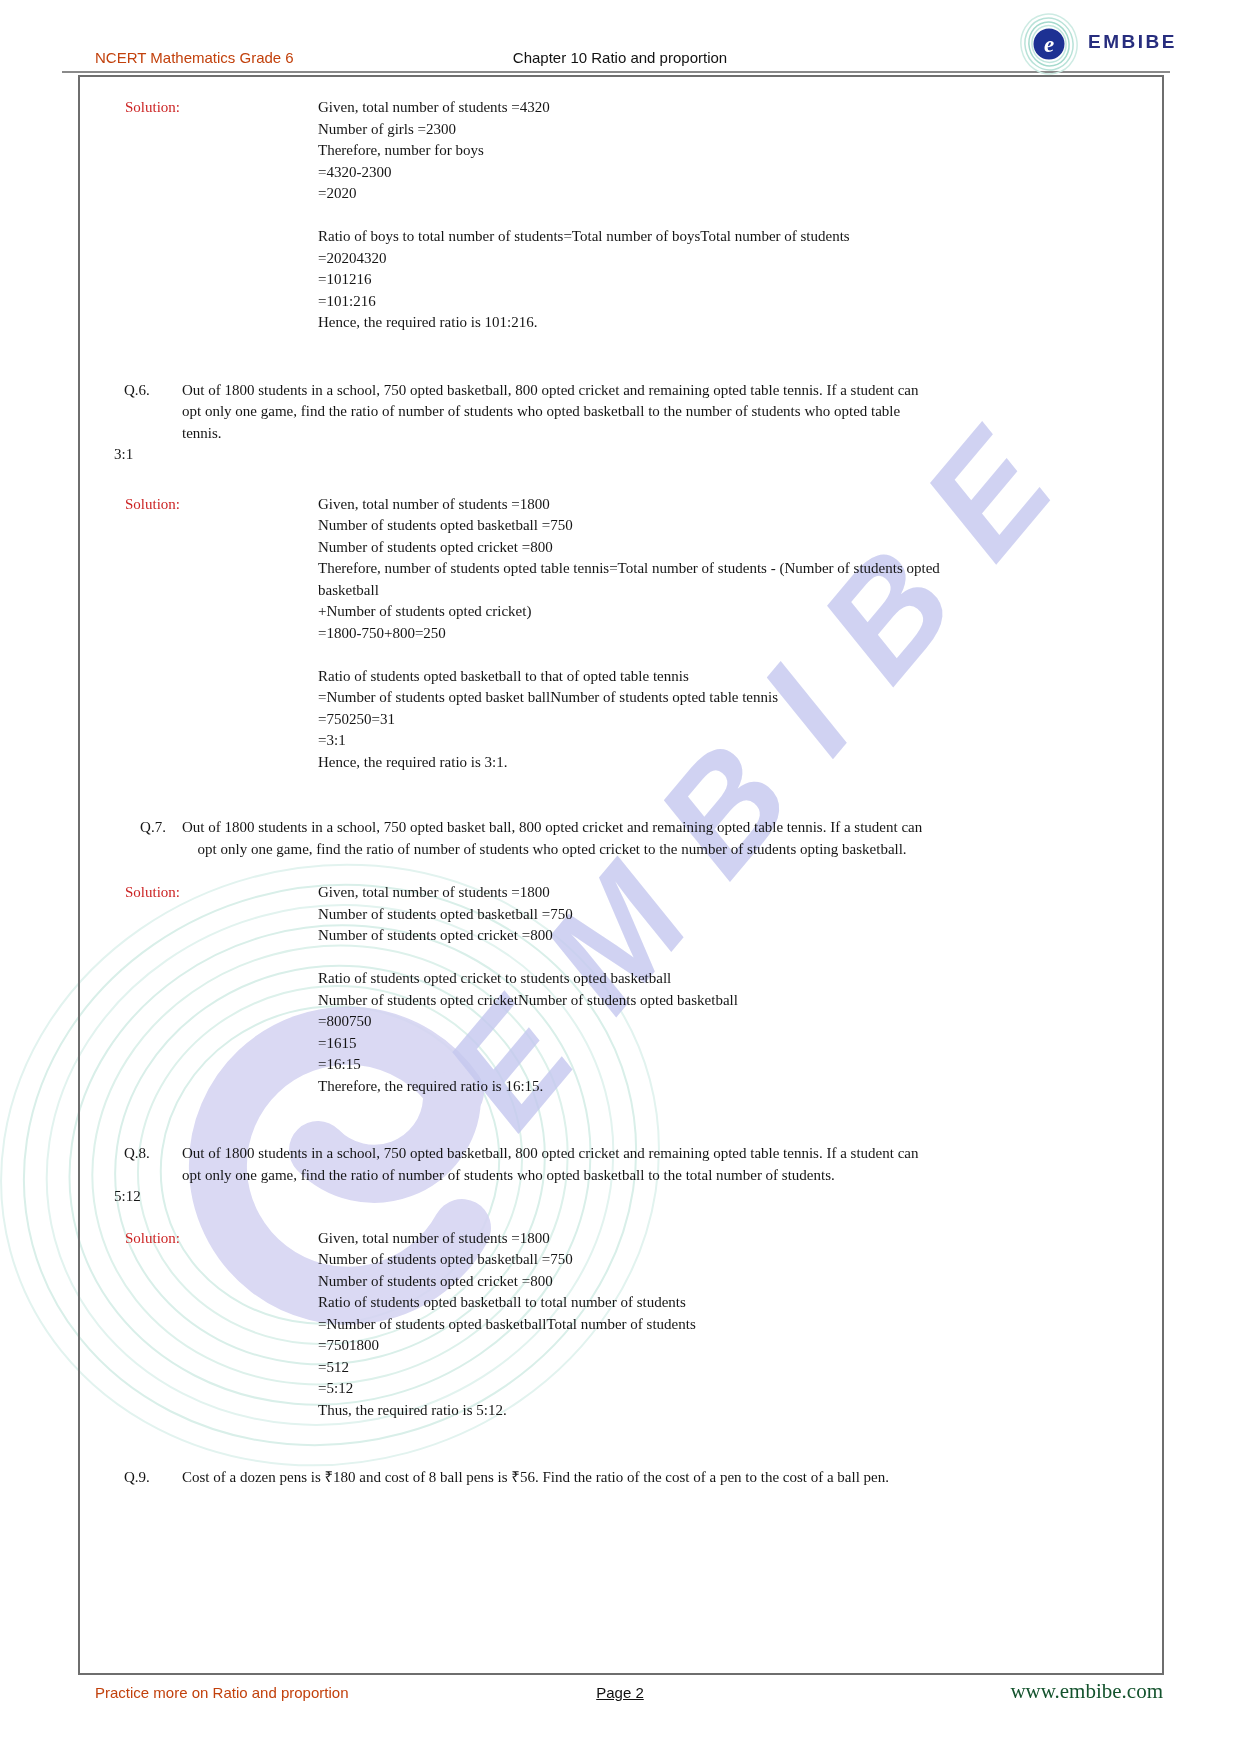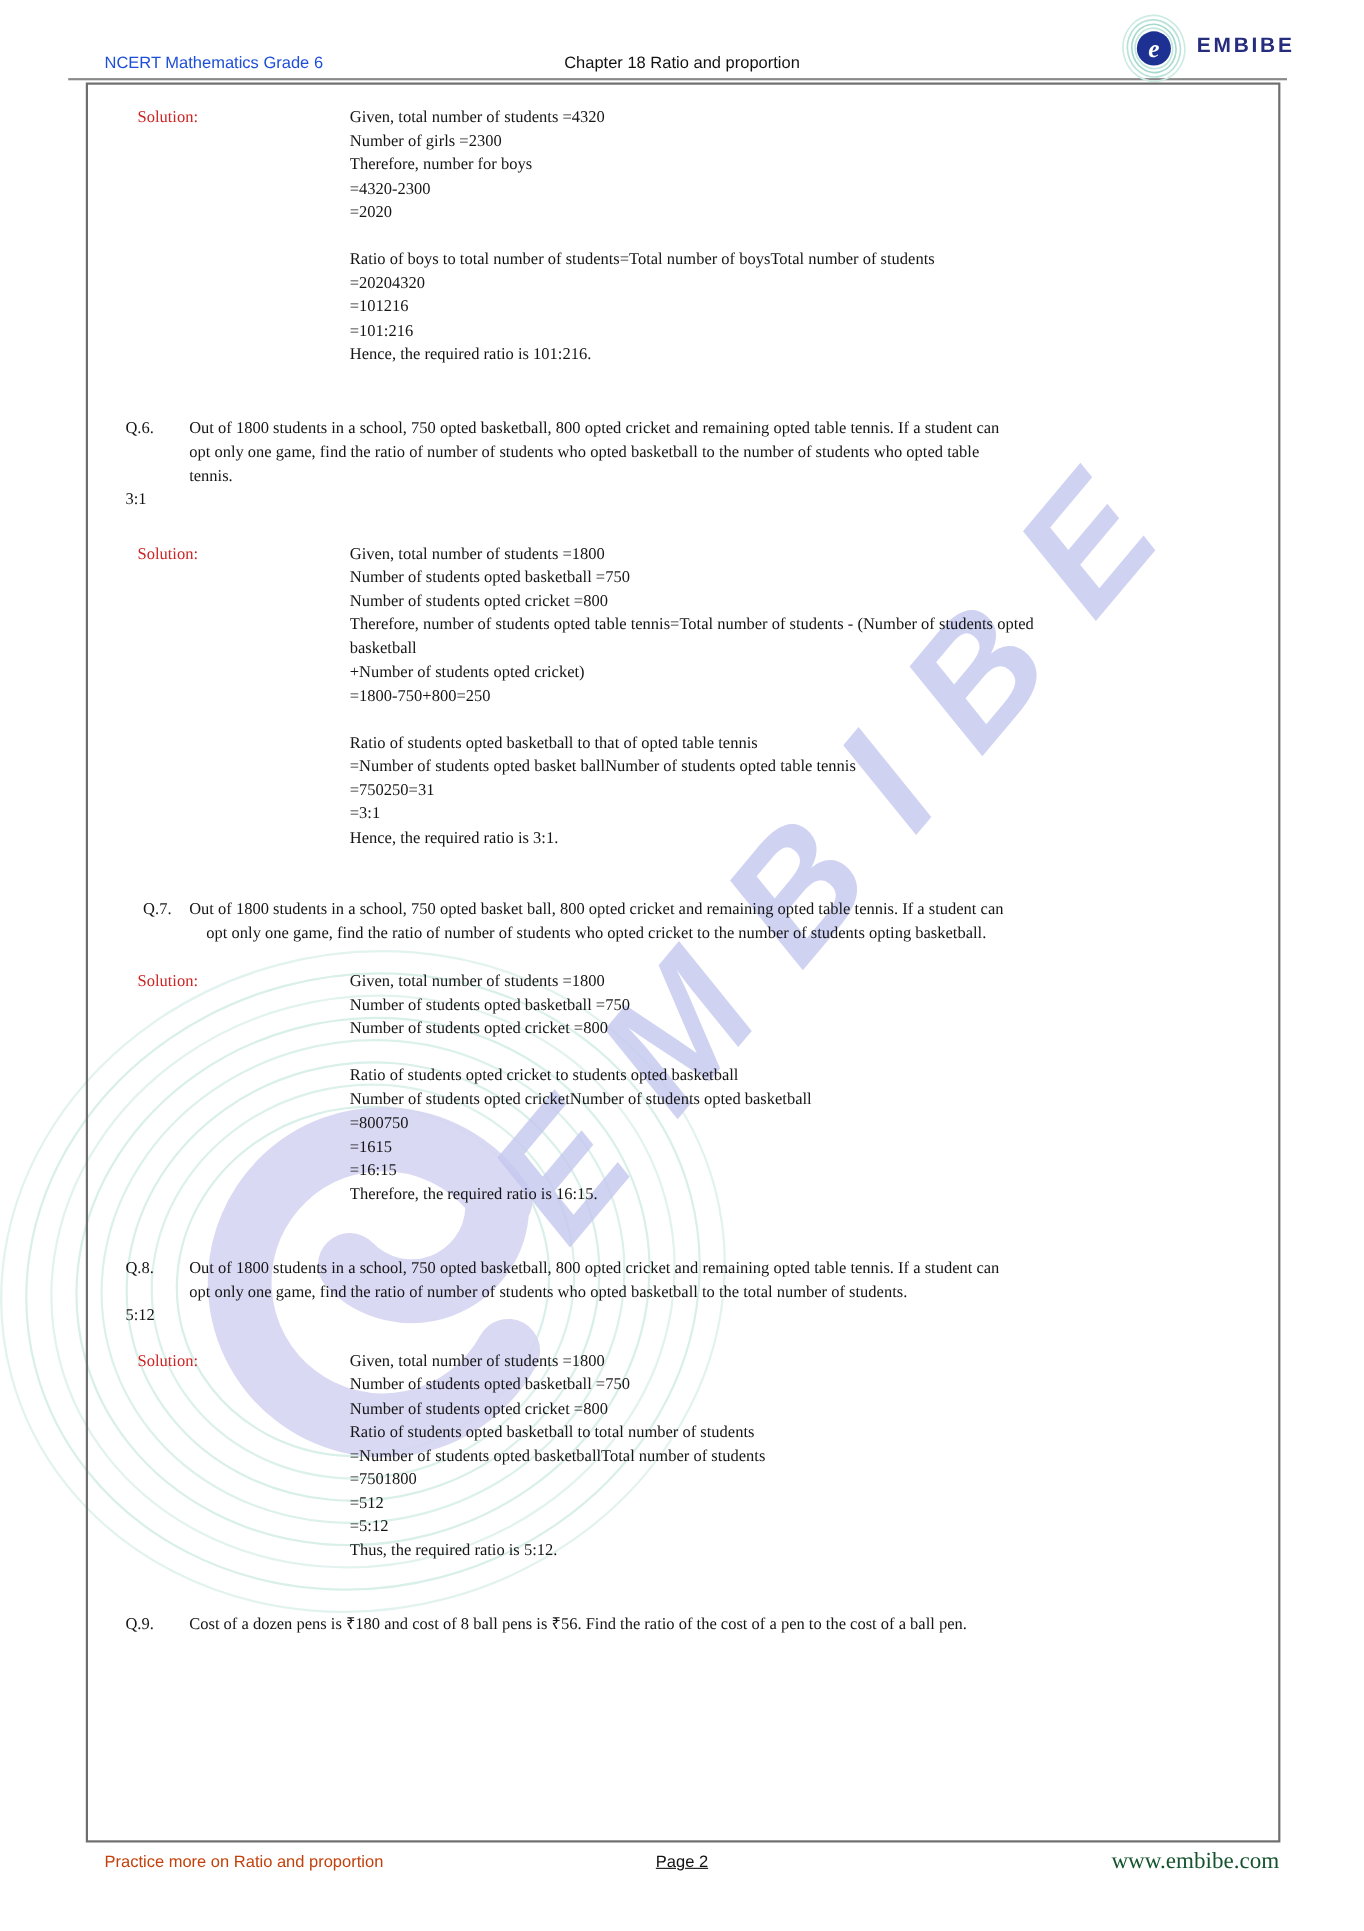--- a/index.html
+++ b/index.html
@@ -1,32 +1,32 @@
 <!DOCTYPE html>
 <html><head>
 <meta charset="utf-8">
 <style>
   html,body{margin:0;padding:0;}
   body{
     width:1240px;height:1755px;position:relative;background:#ffffff;
     font-family:"Liberation Serif",serif;color:#151515;overflow:hidden;
   }
   
-  .hdr-left{position:absolute;left:95px;top:49px;font:15px "Liberation Sans",sans-serif;color:#1d4ed8;}
+  .hdr-left{position:absolute;left:95px;top:49px;font:15px "Liberation Sans",sans-serif;color:#c2410c;}
   .hdr-center{position:absolute;left:0;right:0;top:49px;text-align:center;font:15px "Liberation Sans",sans-serif;color:#111;}
   .hdr-rule{position:absolute;left:62px;top:71px;width:1108px;height:2px;background:#8a8a8a;}
   .brand{position:absolute;left:1018px;top:8px;display:flex;align-items:center;gap:8px;}
   .brand-name{font:bold 19px "Liberation Sans",sans-serif;color:#272d7e;letter-spacing:2.5px;}
   
   .page-box{position:absolute;left:78px;top:75px;width:1086px;height:1600px;border:2px solid #6e6e6e;box-sizing:border-box;z-index:1;background:transparent;}
   .content{position:relative;padding-top:20px;font-size:15px;line-height:21.5px;}
   .sol-row{display:flex;margin-left:45px;}
   .sol-label{width:145px;flex:0 0 145px;color:#cc2424;}
   .sol-lines{white-space:pre;margin-left:48px;}
-  .q-row{display:flex;margin-left:34px;}
+  .q-row{display:flex;margin-left:44px;}
   .q-num{width:58px;flex:0 0 58px;}
   .q-lines{white-space:pre;}
   .q-answer{margin-left:34px;}
   .mt46{margin-top:46px;} .mt44{margin-top:44px;text-align:center;} .mt28{margin-top:28px;}
   .mt22{margin-top:22px;} .mt20{margin-top:20px;}
   
   .wm-layer{position:absolute;inset:0;z-index:0;pointer-events:none;}
   .wm-text{
     position:absolute;left:765px;top:760px;
     transform:translate(-50%,-50%) rotate(-50deg);
@@ -57,21 +57,21 @@
 
     <g stroke="#d6d5f2" stroke-width="58" fill="none" stroke-linecap="round" opacity="0.9">
       <path d="M 455,1092 A 130,130 0 1 0 462,1228"></path>
       <path d="M 452,1100 A 78,78 0 0 1 318,1150"></path>
     </g>
   </svg>
   <div class="wm-text">EMBIBE</div>
 </div>
 
 <div class="hdr-left">NCERT Mathematics Grade 6</div>
-<div class="hdr-center">Chapter 18 Ratio and proportion</div>
+<div class="hdr-center">Chapter 10 Ratio and proportion</div>
 <div class="hdr-rule"></div>
 
 <div class="brand">
   <svg width="62" height="68" viewBox="0 0 62 68">
     <g fill="none" transform="rotate(-12 31 36)">
       <ellipse cx="31" cy="36" rx="28" ry="30" stroke="#cdebe3" stroke-width="1.5"></ellipse>
       <ellipse cx="31" cy="36" rx="24" ry="26" stroke="#b8e2d8" stroke-width="1.5"></ellipse>
       <ellipse cx="31" cy="36" rx="20" ry="22" stroke="#a5dacd" stroke-width="1.5"></ellipse>
       <ellipse cx="31" cy="36" rx="17" ry="18.5" stroke="#c2e7de" stroke-width="1.5"></ellipse>
     </g>

